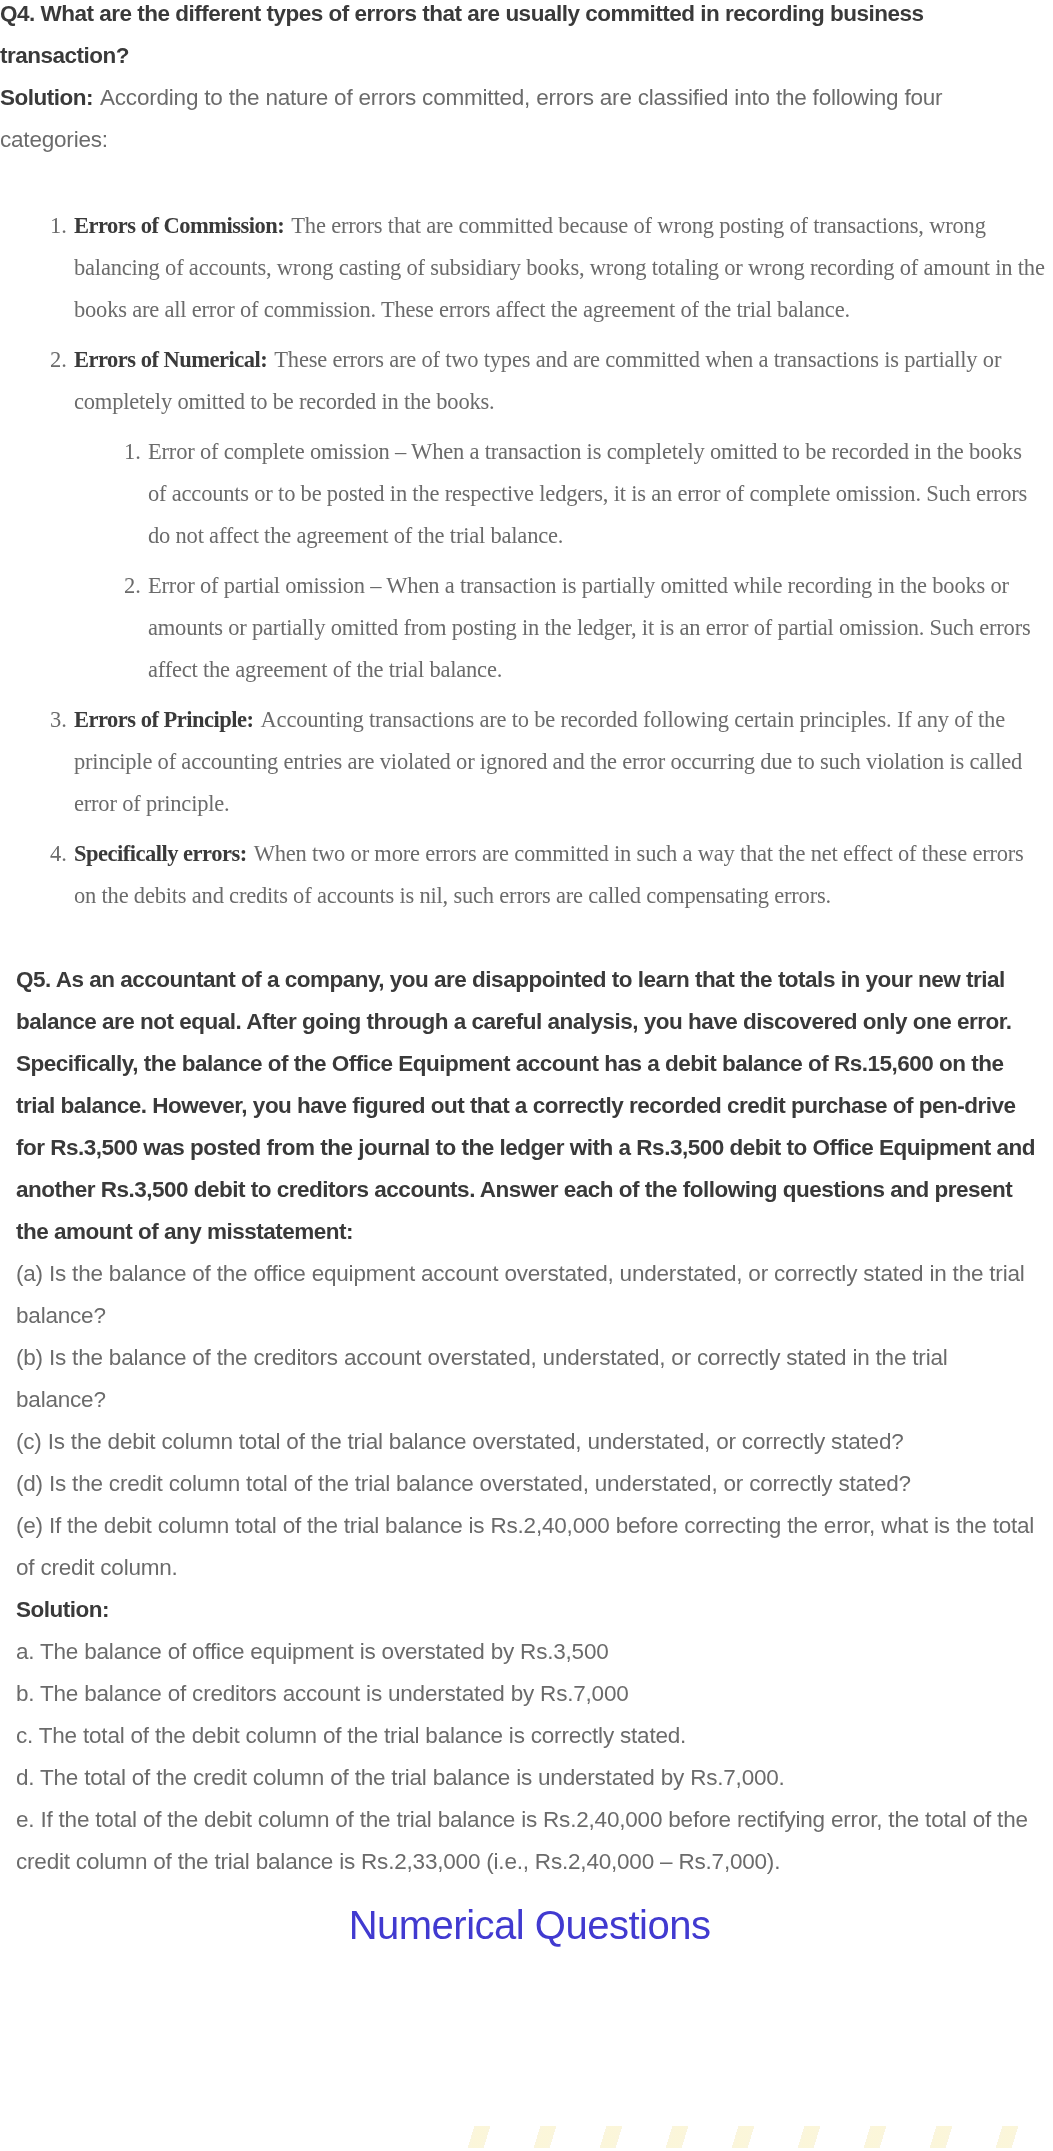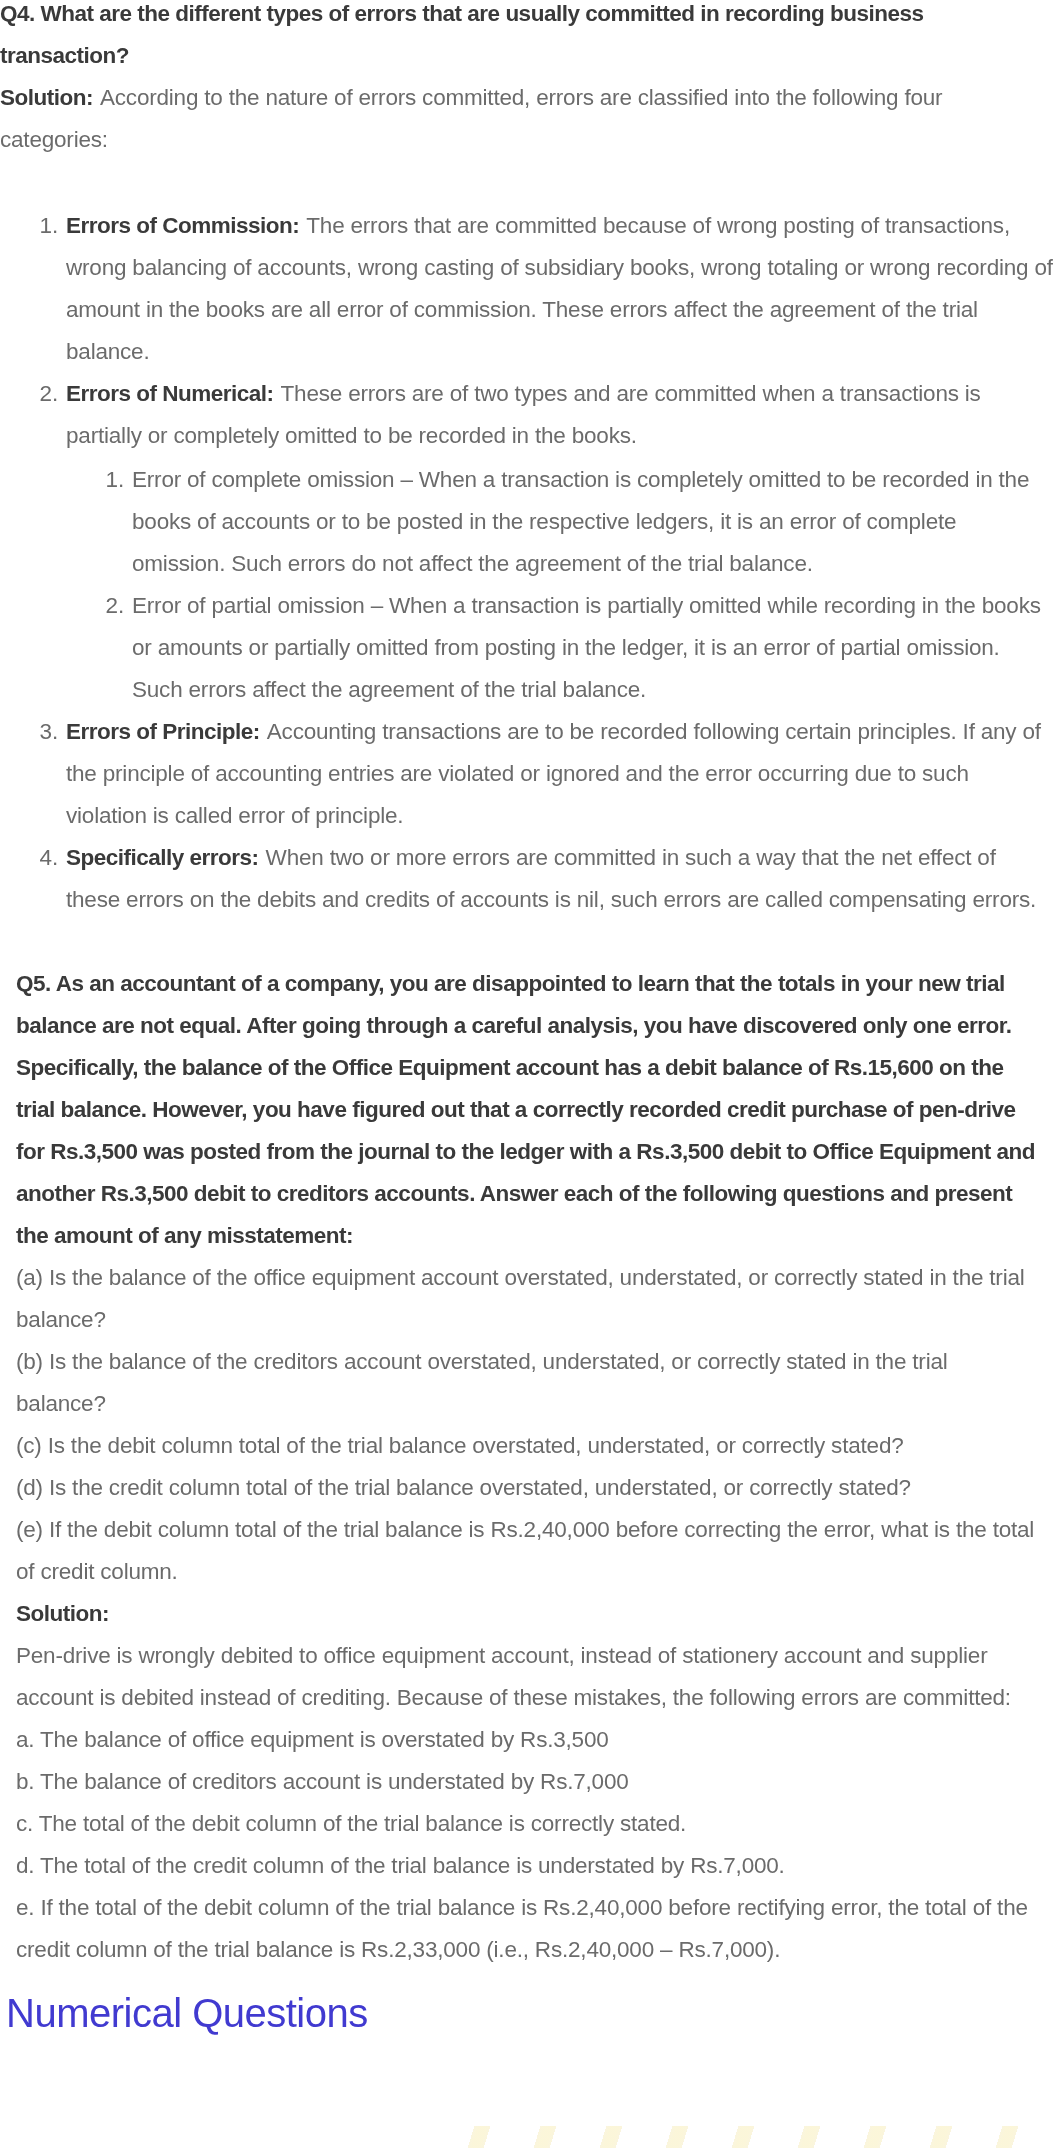--- a/index.html
+++ b/index.html
@@ -23,31 +23,32 @@
   }
   .lead { margin-right: 7px; }
   ol.main {
     margin: 44px 0 42px 0;
     padding-left: 64px;
   }
   ol.sub {
     margin: 2px 0 0 0;
     padding-left: 64px;
   }
-  li { margin: 0; padding-left: 2px; }
+  li { margin: 8px; padding-left: 2px; font-family: Liberation Serif, serif; }
   li::marker { color: #6b6b6b; }
   .q5block { margin: 16px; }
   .subq, .ans { margin: 0; }
   h2.section {
     font-size: 40px;
     line-height: 48px;
     font-weight: 400;
     color: #413ad0;
     letter-spacing: -0.5px;
     margin: 18px 0 0 6px;
+    text-align: center;
   }
   .wm {
     position: absolute;
     top: 2126px;
     left: 425px;
     width: 628px;
     height: 22px;
     transform: skewX(-18deg);
     background: repeating-linear-gradient(
       to right,
@@ -92,21 +93,20 @@
   <div class="q5block">
     <p class="b">Q5. As an accountant of a company, you are disappointed to learn that the totals in your new trial balance are not equal. After going through a careful analysis, you have discovered only one error. Specifically, the balance of the Office Equipment account has a debit balance of Rs.15,600 on the trial balance. However, you have figured out that a correctly recorded credit purchase of pen-drive for Rs.3,500 was posted from the journal to the ledger with a Rs.3,500 debit to Office Equipment and another Rs.3,500 debit to creditors accounts. Answer each of the following questions and present the amount of any misstatement:</p>
 
     <div class="subq">(a) Is the balance of the office equipment account overstated, understated, or correctly stated in the trial balance?</div>
     <div class="subq">(b) Is the balance of the creditors account overstated, understated, or correctly stated in the trial balance?</div>
     <div class="subq">(c) Is the debit column total of the trial balance overstated, understated, or correctly stated?</div>
     <div class="subq">(d) Is the credit column total of the trial balance overstated, understated, or correctly stated?</div>
     <div class="subq">(e) If the debit column total of the trial balance is Rs.2,40,000 before correcting the error, what is the total of credit column.</div>
 
     <p class="b">Solution:</p>
-    <p>Pen-drive is wrongly debited to office equipment account, instead of stationery account and supplier account is debited instead of crediting. Because of these mistakes, the following errors are committed:</p>
 
     <div class="ans">a. The balance of office equipment is overstated by Rs.3,500</div>
     <div class="ans">b. The balance of creditors account is understated by Rs.7,000</div>
     <div class="ans">c. The total of the debit column of the trial balance is correctly stated.</div>
     <div class="ans">d. The total of the credit column of the trial balance is understated by Rs.7,000.</div>
     <div class="ans">e. If the total of the debit column of the trial balance is Rs.2,40,000 before rectifying error, the total of the credit column of the trial balance is Rs.2,33,000 (i.e., Rs.2,40,000 – Rs.7,000).</div>
   </div>
 
   <h2 class="section">Numerical Questions</h2>
 

